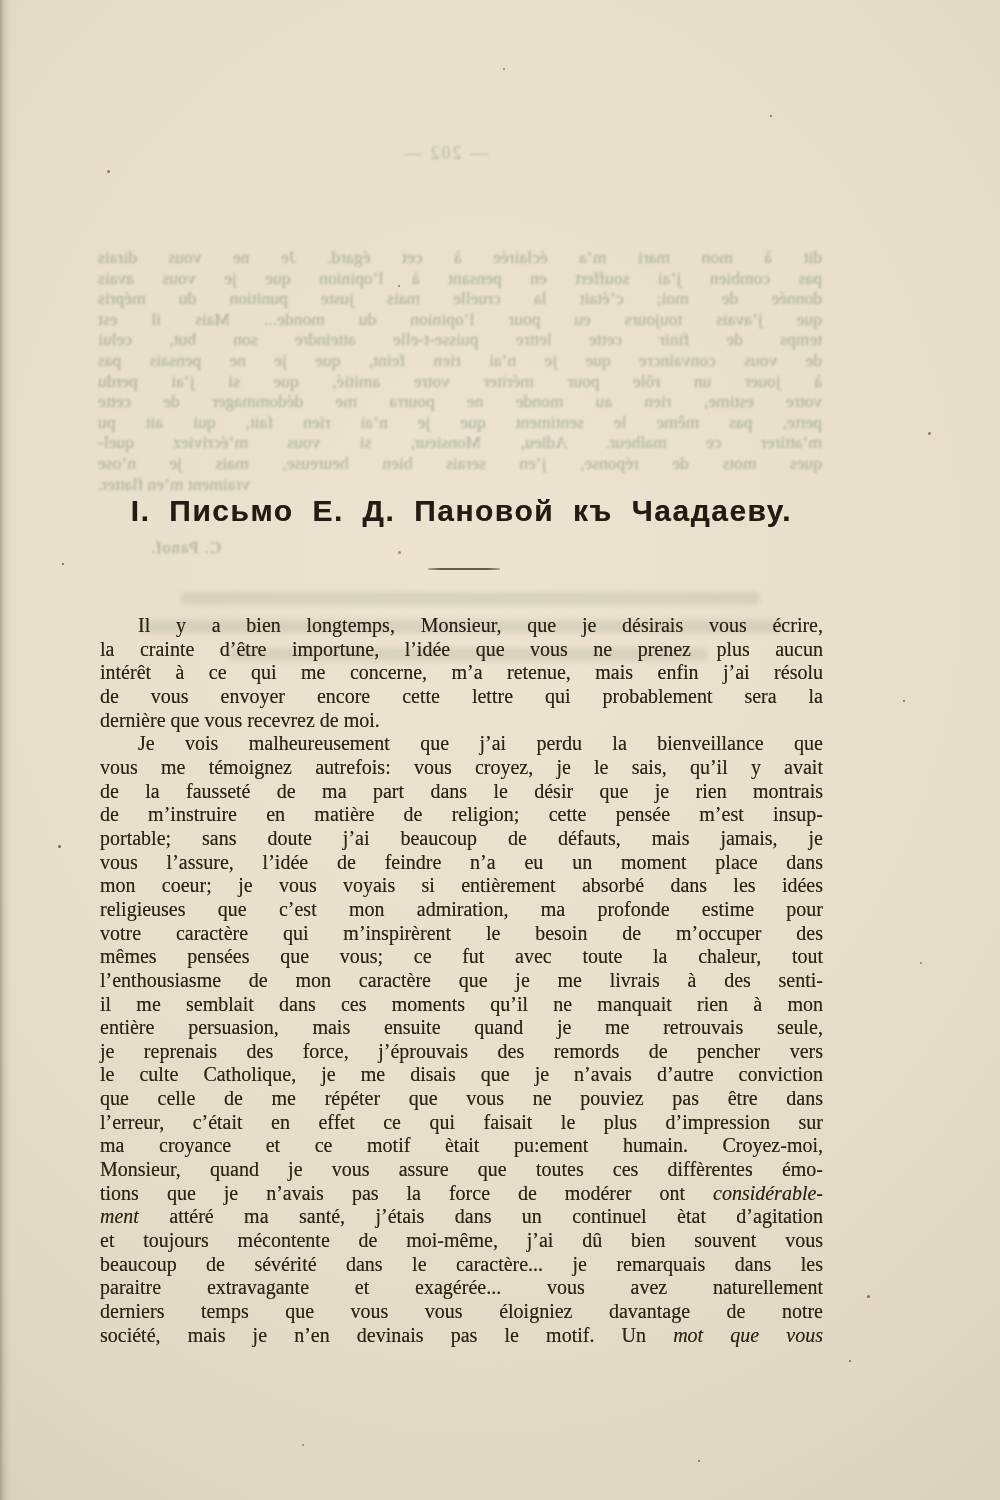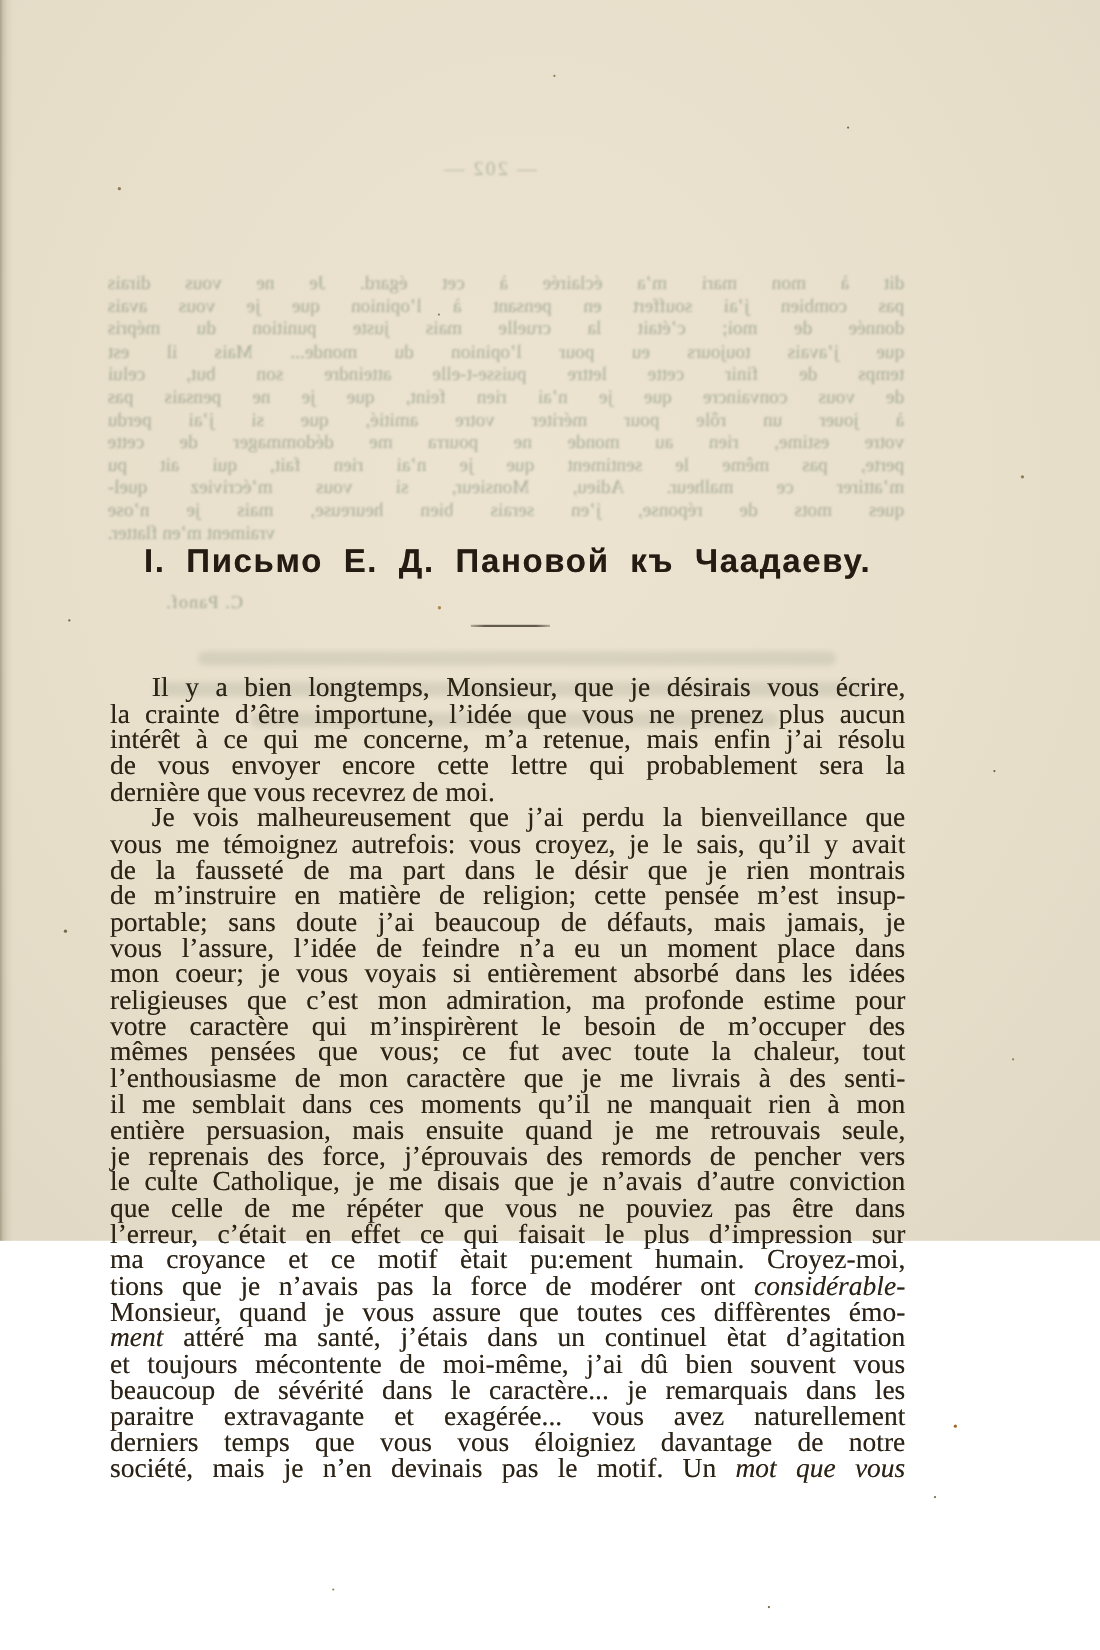--- a/index.html
+++ b/index.html
@@ -1,21 +1,21 @@
 <!DOCTYPE html>
 <html><head>
 <meta charset="utf-8">
 <style>
   html, body { margin: 0; padding: 0; }
   body {
     width: 1000px; height: 1500px; overflow: hidden;
     font-family: "Liberation Serif", "DejaVu Serif", serif;
   }
   .page {
-    position: relative; width: 1000px; height: 1128px;
+    position: relative; width: 1000px; height: 1500px;
     background:
       radial-gradient(ellipse 900px 1100px at 48% 38%, #ece4d1 0%, #e7dfca 50%, #e0d8c4 85%, #dad2be 100%);
   }
   
   .page-edge {
     position: absolute; left: 0; top: 0; bottom: 0; width: 12px;
     background: linear-gradient(90deg, rgba(92,82,62,0.42) 0px, rgba(120,108,85,0.22) 3px, rgba(150,140,115,0.10) 7px, rgba(0,0,0,0) 12px);
   }
 
   
@@ -54,21 +54,21 @@
     font-weight: bold; font-size: 30px; letter-spacing: 1.5px; word-spacing: 9px;
     color: #241c12;
     text-shadow: 0 0 0.5px rgba(36,28,18,0.55);
   }
   .rule {
     position: absolute; left: 428px; top: 568px; width: 72px; height: 2px;
     background: linear-gradient(90deg, rgba(74,65,54,0.35), rgba(74,65,54,0.85) 18%, rgba(74,65,54,0.85) 82%, rgba(74,65,54,0.35));
   }
   .body-text {
     position: absolute; left: 100px; top: 614px; width: 723px;
-    font-size: 25px; line-height: 23.65px;
+    font-size: 20px; line-height: 23.65px;
     color: #2c2317;
     text-shadow: 0 0 0.4px rgba(44,35,23,0.55);
   }
   .line { text-align: justify; text-align-last: justify; }
   .line.no-just { text-align: center; text-align-last: left; }
   .line.indent { text-indent: 38px; }
   .it { font-style: italic; }
 
   
   .speck { position: absolute; border-radius: 50%; }
@@ -126,22 +126,22 @@
         <div class="line"><span>votre caractère qui m’inspirèrent le besoin de m’occuper des</span></div>
         <div class="line"><span>mêmes pensées que vous; ce fut avec toute la chaleur, tout</span></div>
         <div class="line"><span>l’enthousiasme de mon caractère que je me livrais à des senti-</span></div>
         <div class="line"><span>il me semblait dans ces moments qu’il ne manquait rien à mon</span></div>
         <div class="line"><span>entière persuasion, mais ensuite quand je me retrouvais seule,</span></div>
         <div class="line"><span>je reprenais des force, j’éprouvais des remords de pencher vers</span></div>
         <div class="line"><span>le culte Catholique, je me disais que je n’avais d’autre conviction</span></div>
         <div class="line"><span>que celle de me répéter que vous ne pouviez pas être dans</span></div>
         <div class="line"><span>l’erreur, c’était en effet ce qui faisait le plus d’impression sur</span></div>
         <div class="line"><span>ma croyance et ce motif ètait pu:ement humain. Croyez-moi,</span></div>
+        <div class="line"><span>Monsieur, quand je vous assure que toutes ces diffèrentes émo-</span></div>
         <div class="line"><span>tions que je n’avais pas la force de modérer ont </span><span class="it">considérable-</span></div>
-        <div class="line"><span>Monsieur, quand je vous assure que toutes ces diffèrentes émo-</span></div>
         <div class="line"><span class="it">ment</span><span> attéré ma santé, j’étais dans un continuel ètat d’agitation</span></div>
         <div class="line"><span>et toujours mécontente de moi-même, j’ai dû bien souvent vous</span></div>
         <div class="line"><span>beaucoup de sévérité dans le caractère... je remarquais dans les</span></div>
         <div class="line"><span>paraitre extravagante et exagérée... vous avez naturellement</span></div>
         <div class="line"><span>derniers temps que vous vous éloigniez davantage de notre</span></div>
         <div class="line"><span>société, mais je n’en devinais pas le motif. Un </span><span class="it">mot que vous</span></div>
       </div>
     </div>
 
   <div id="specks">

